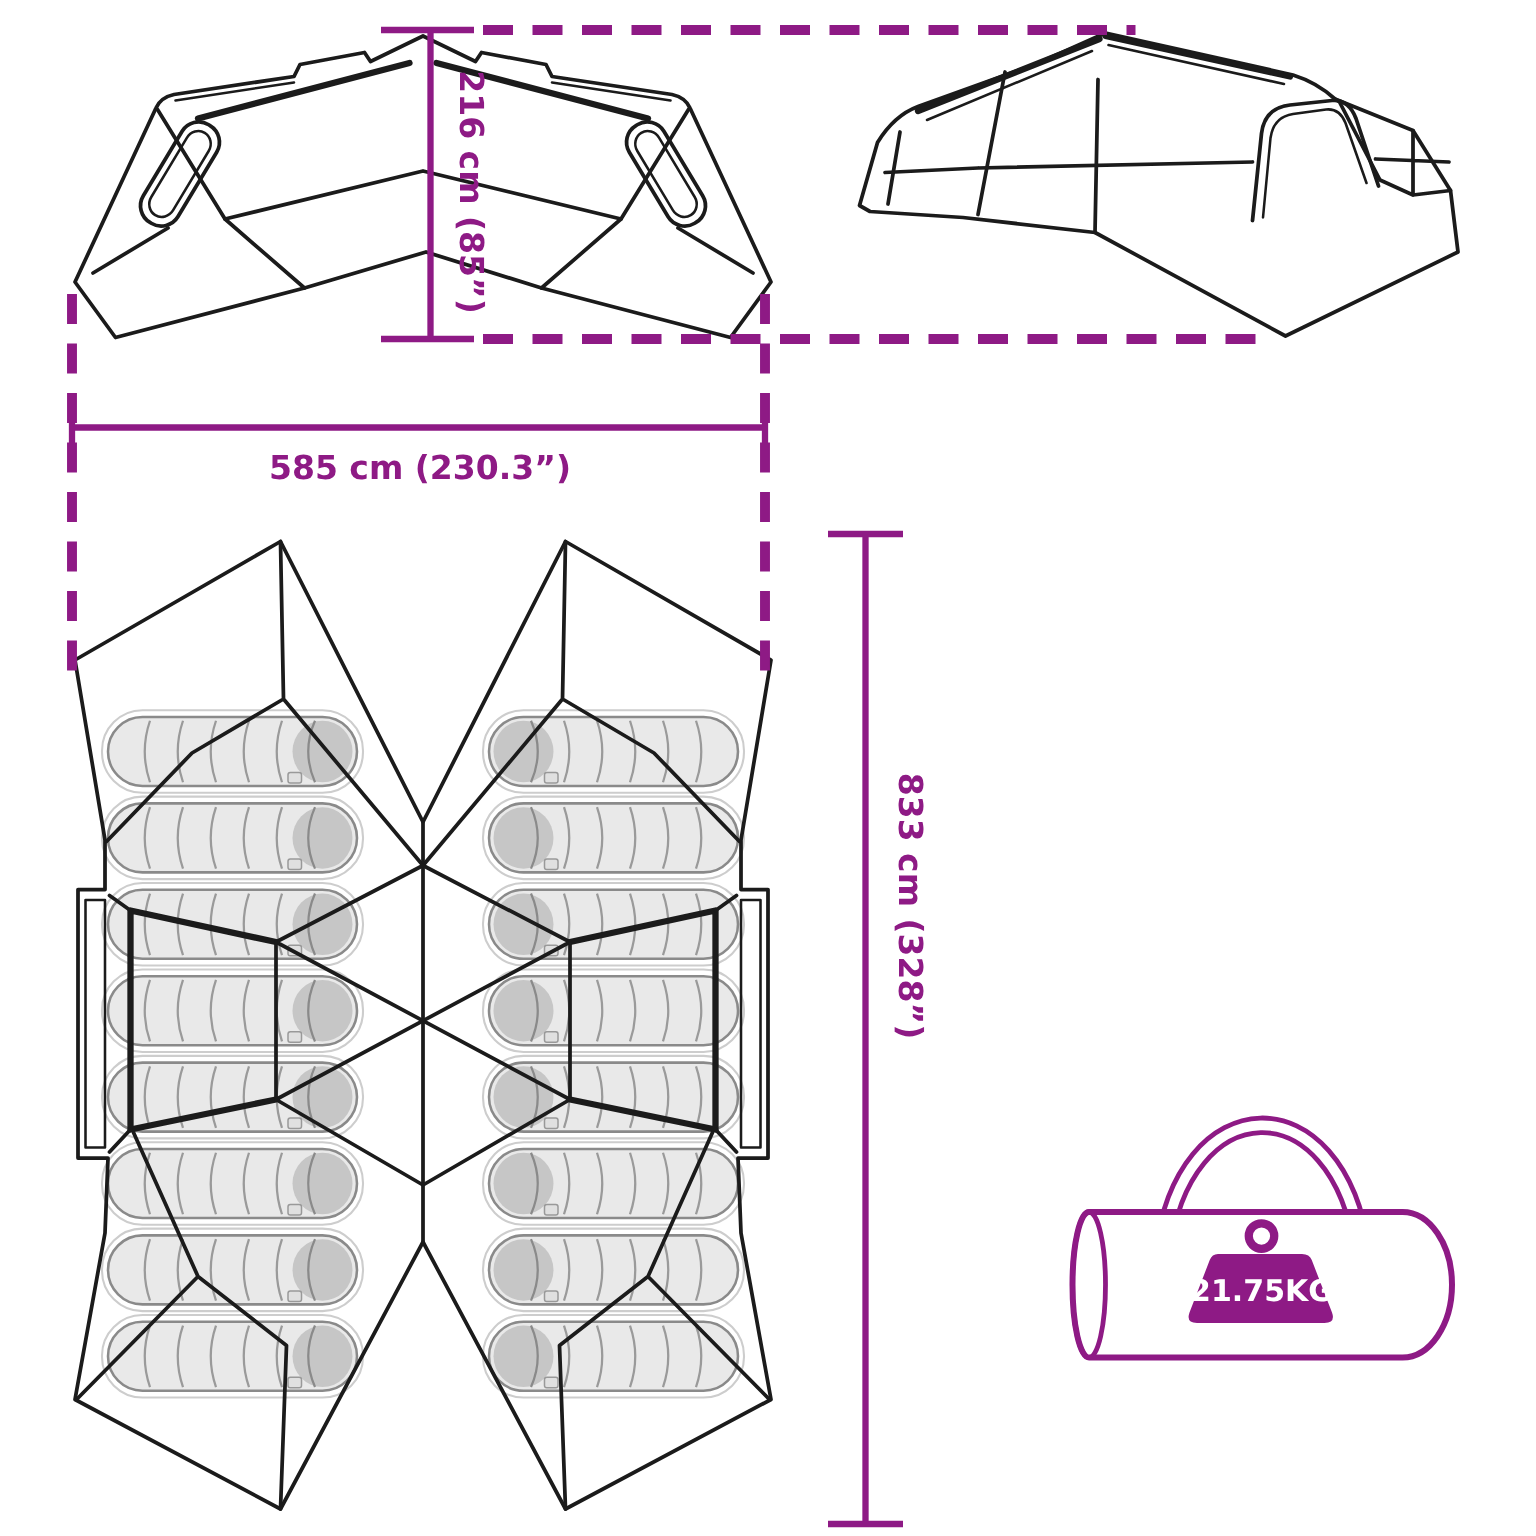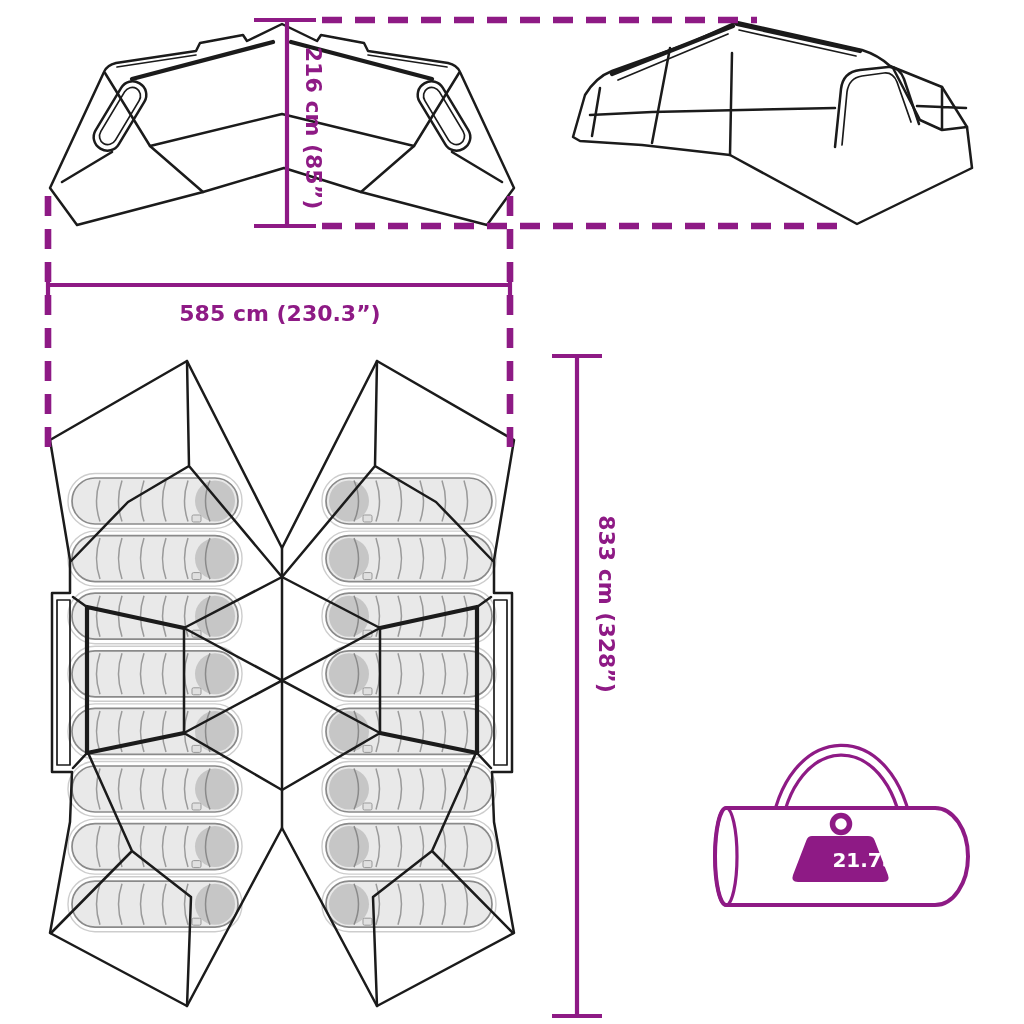--- a/index.html
+++ b/index.html
@@ -16,21 +16,21 @@
   .acc-s {fill:none;stroke:var(--accent);stroke-width:4.2;stroke-linecap:butt;}
   .acc-dash {fill:none;stroke:var(--accent);stroke-width:6.6;stroke-dasharray:20 13;stroke-linecap:butt;}
   .acc-f {fill:var(--accent);}
   .bag-halo{fill:none;stroke:#CDCDCD;stroke-width:1.4;}
   .bag-body{fill:#E9E9E9;stroke:#8A8A8A;stroke-width:1.7;}
   .bag-seam{fill:none;stroke:#9A9A9A;stroke-width:1.5;}
   .bag-capline{fill:none;stroke:#8A8A8A;stroke-width:1.5;}
   .lbl{position:absolute;font-weight:bold;color:var(--accent);white-space:nowrap;
        transform:translate(-50%,-50%);font-size:22px;}
   .lbl.rot{transform:translate(-50%,-50%) rotate(90deg);}
-  .lbl.white{color:#fff;font-size:20px;margin-left:39px;}
+  .lbl.white{color:#fff;font-size:20px;}
   .lbl.big{font-size:25px;}
 </style>
 </head>
 <body>
 
 <div id="canvas">
 
 <svg width="1024" height="1024" viewBox="0 0 1024 1024">
   <defs>
     <g id="bagL">

